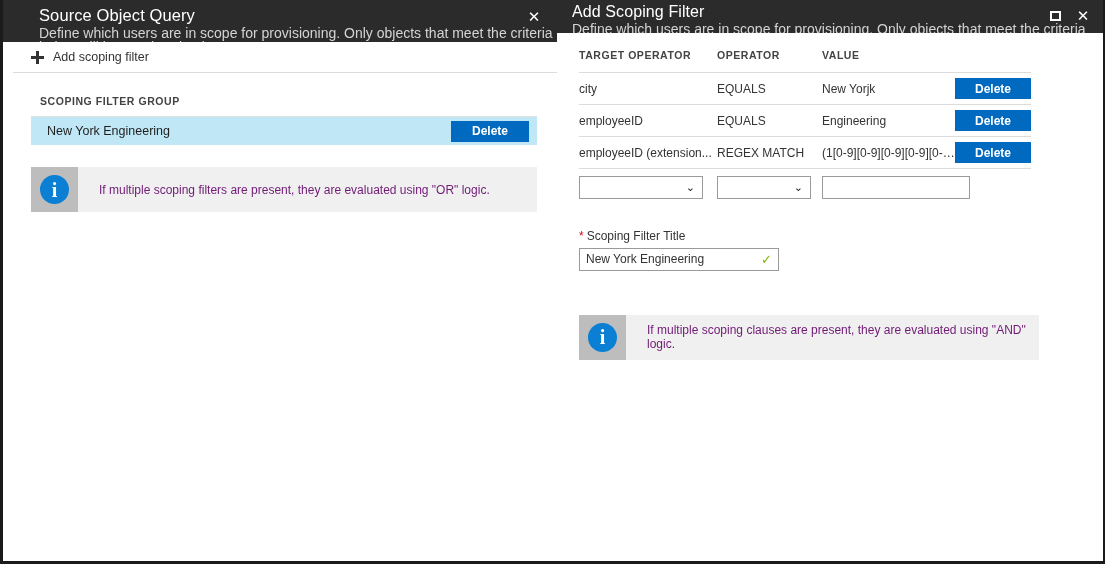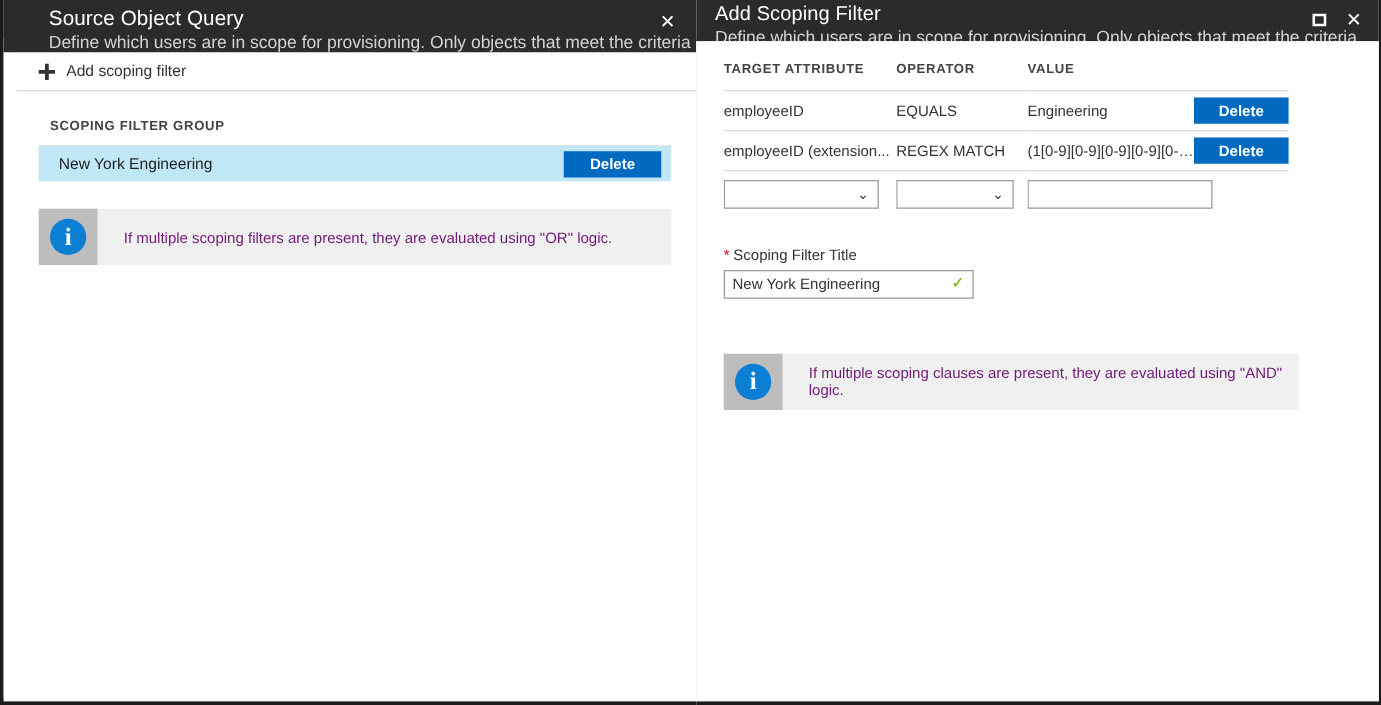--- a/index.html
+++ b/index.html
@@ -409,28 +409,36 @@
           <span class="glyph-close">✕</span>
         </button>
       </div>
     </div>
 
     <div class="right-body">
 
       <table class="clause-table">
         <thead>
           <tr>
-            <th class="col-attr">TARGET ATTRIBUTE</th>
+            <th class="col-attr">TARGET OPERATOR</th>
             <th class="col-op">OPERATOR</th>
             <th class="col-val">VALUE</th>
             <th class="col-act"></th>
           </tr>
         </thead>
         <tbody>
 
+          <tr>
+            <td>city</td>
+            <td>EQUALS</td>
+            <td>New Yorjk</td>
+            <td class="cell-action">
+              <button class="btn-delete">Delete</button>
+            </td>
+          </tr>
 
           <tr>
             <td>employeeID</td>
             <td>EQUALS</td>
             <td>Engineering</td>
             <td class="cell-action">
               <button class="btn-delete">Delete</button>
             </td>
           </tr>
 

